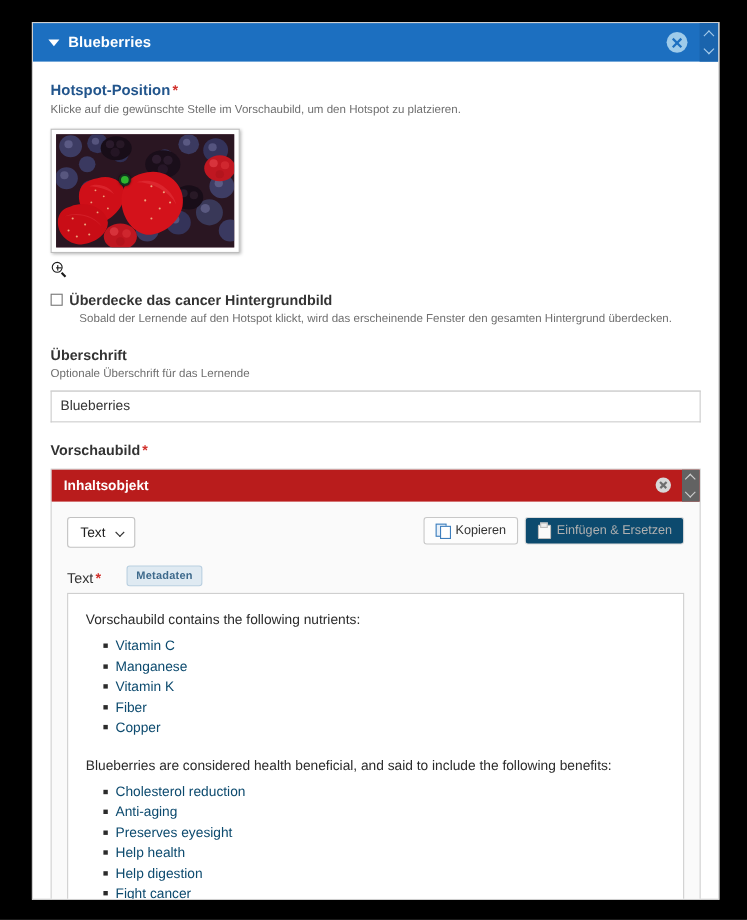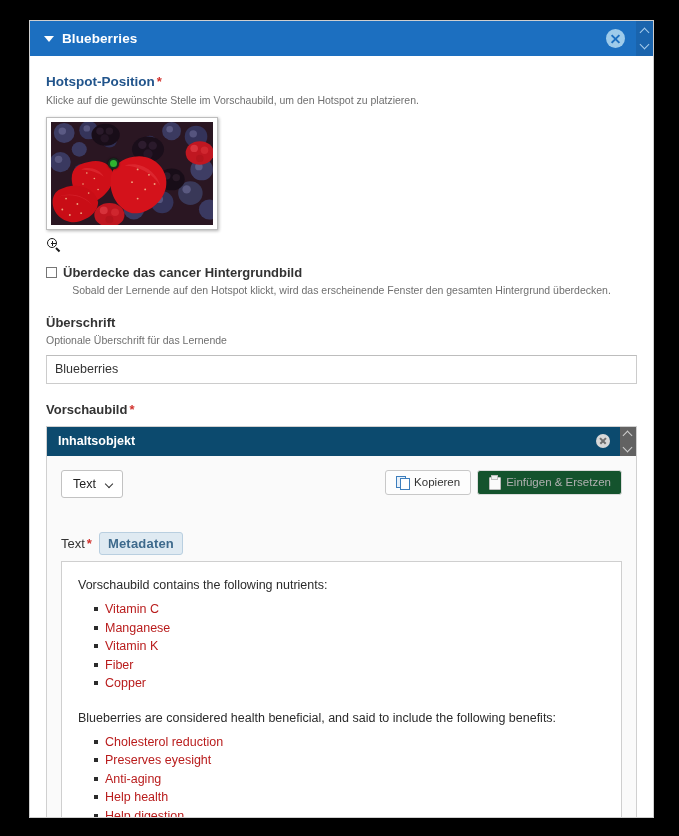--- a/index.html
+++ b/index.html
@@ -194,21 +194,21 @@
   }
 
   
   .inner-panel {
     margin-top: 9px;
     border: 1px solid #d0d0d0;
     background: #fafafa;
   }
   .inner-head {
     height: 29px;
-    background: #0c4a6e;
+    background: #b91c1c;
     display: flex; align-items: center;
     padding-left: 11px;
     position: relative;
   }
   .inner-head .t {
     color: #ffffff;
     font-size: 12.5px;
     font-weight: bold;
   }
   .inner-right { margin-left: auto; display: flex; align-items: center; height: 100%; }
@@ -269,21 +269,21 @@
     background: #fdfdfd;
     font-size: 11.5px;
     color: #333333;
     padding: 5px 10px;
     height: 25px;
     cursor: pointer;
     font-family: "Liberation Sans", sans-serif;
   }
   .btn.disabled {
     color: #b0b0b0;
-    background: #14532d;
+    background: #0c4a6e;
     border-color: #dcdcdc;
     cursor: default;
   }
   .ic-copy, .ic-paste { width: 12px; height: 13px; position: relative; flex: none; }
   .ic-copy::before {
     content:""; position:absolute; left:0; top:0;
     width: 8px; height: 10px;
     border: 1.4px solid #3d7ebd; background: #e8f1fa;
   }
   .ic-copy::after {
@@ -296,29 +296,29 @@
     width: 10px; height: 11px;
     border: 1.4px solid #bdbdbd; background: #fafafa; border-radius: 1px;
   }
   .ic-paste::after {
     content:""; position:absolute; left:3px; top:-0.5px;
     width: 5px; height: 3px;
     border: 1.4px solid #bdbdbd; background: #eeeeee;
   }
 
   .text-label-row {
-    display: flex; align-items: center; gap: 7px;
-    margin-top: 34px; margin-bottom: 6px;
+    display: flex; align-items: flex-end; gap: 23px;
+    margin-top: 16px; margin-bottom: 6px;
   }
   .text-label { font-size: 13px; color: #333333; }
   .meta-pill {
     border: 1px solid #b9cfe0;
     background: #dfeaf2;
     border-radius: 3px;
-    font-size: 13px;
+    font-size: 10px;
     font-weight: bold;
     color: #3e6a8c;
     padding: 3px 8px;
     cursor: pointer;
     letter-spacing: .2px;
   }
 
   .rte {
     border: 1px solid #cfcfcf;
     background: #ffffff;
@@ -332,21 +332,21 @@
     line-height: 1.45;
   }
   .rte p.second { margin-top: 16px; }
   .rte ul {
     margin: 6px 0 4px 0;
     padding-left: 27px;
     list-style: none;
   }
   .rte li {
     font-size: 12.5px;
-    color: #b91c1c;
+    color: #0c4a6e;
     line-height: 1.48;
     position: relative;
   }
   .rte li::before {
     content: "";
     position: absolute;
     left: -11px; top: 7px;
     width: 4px; height: 4px;
     background: #2b2b2b;
   }
@@ -532,22 +532,22 @@
               <ul>
                 <li>Vitamin C</li>
                 <li>Manganese</li>
                 <li>Vitamin K</li>
                 <li>Fiber</li>
                 <li>Copper</li>
               </ul>
               <p class="second">Blueberries are considered health beneficial, and said to include the following benefits:</p>
               <ul>
                 <li>Cholesterol reduction</li>
+                <li>Anti-aging</li>
                 <li>Preserves eyesight</li>
-                <li>Anti-aging</li>
                 <li>Help health</li>
                 <li>Help digestion</li>
                 <li>Fight cancer</li>
               </ul>
             </div>
           </div>
         </div>
 
       </div>
     </div>

